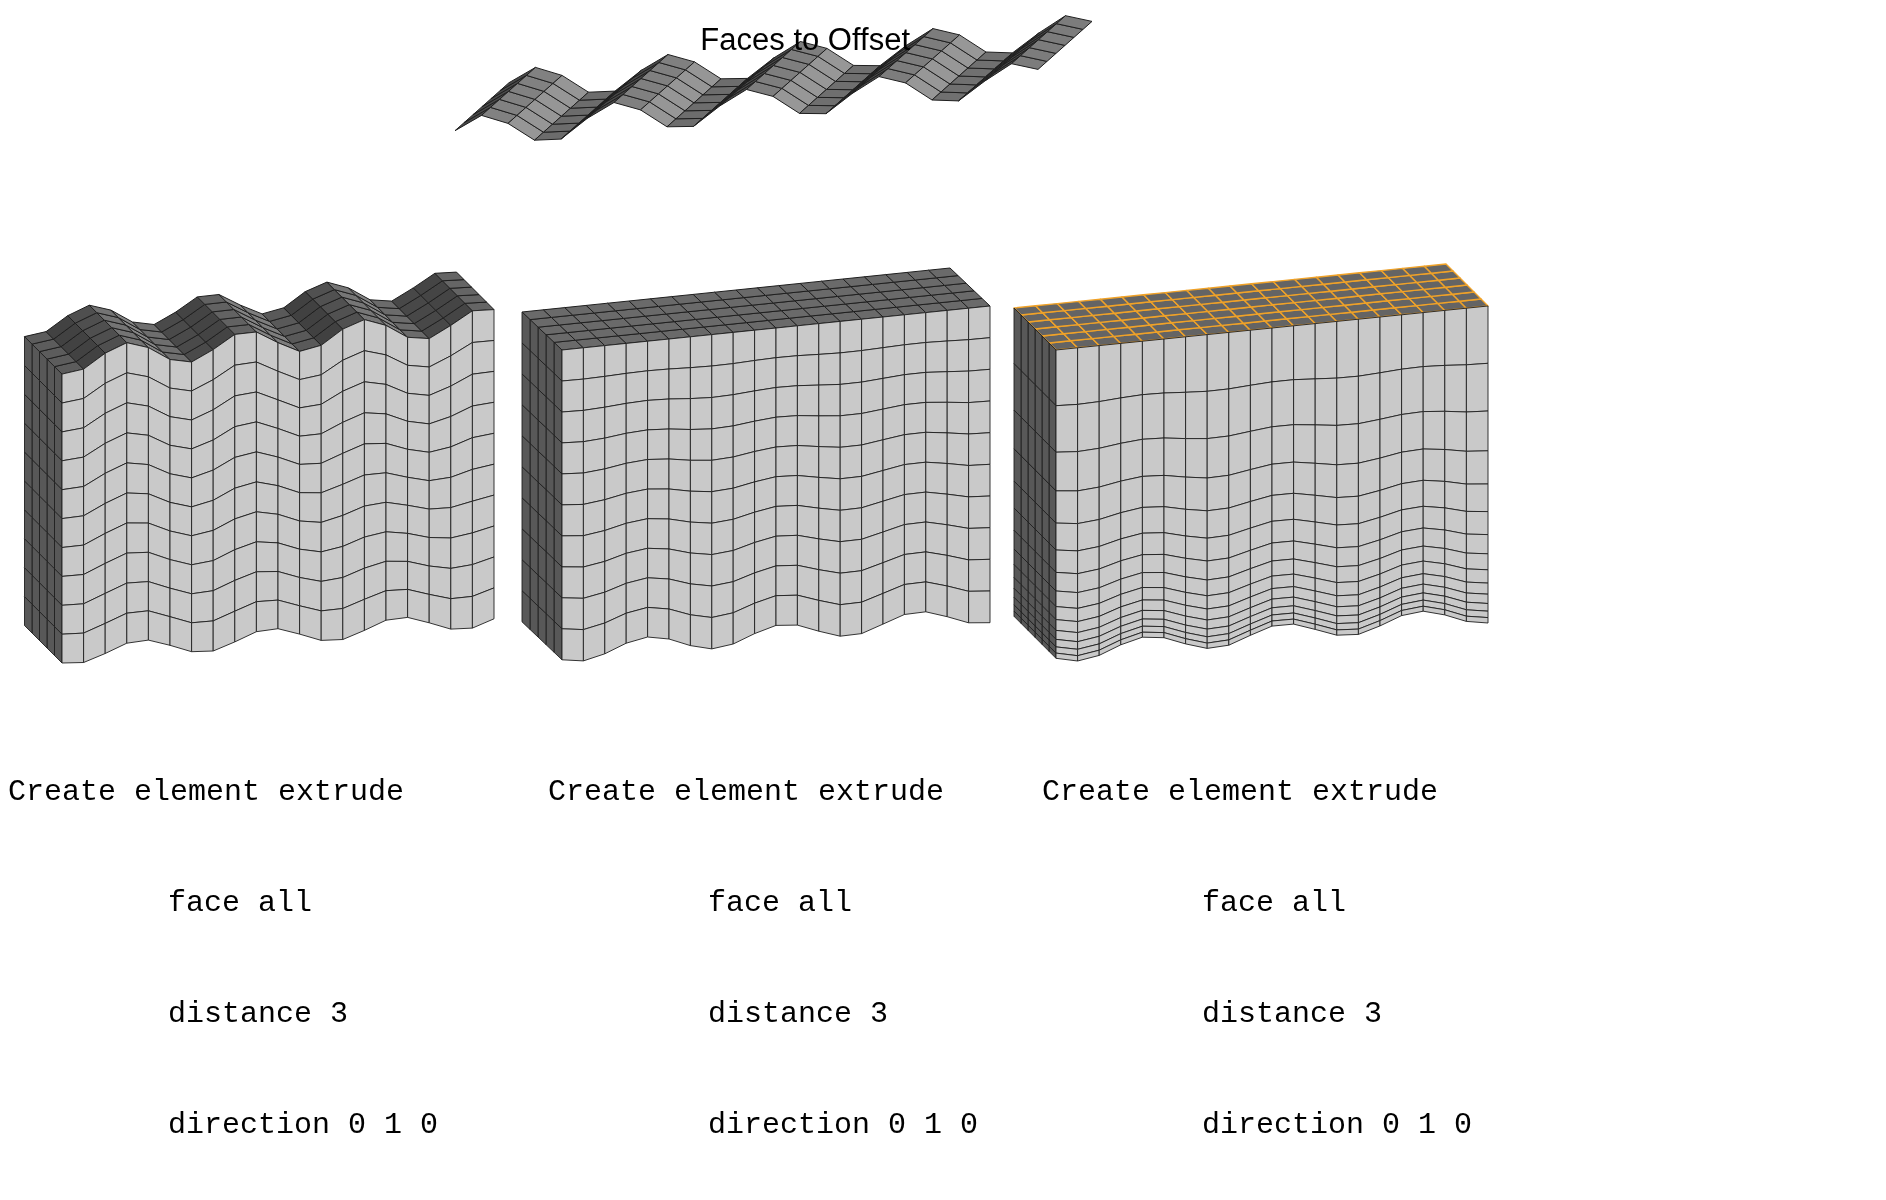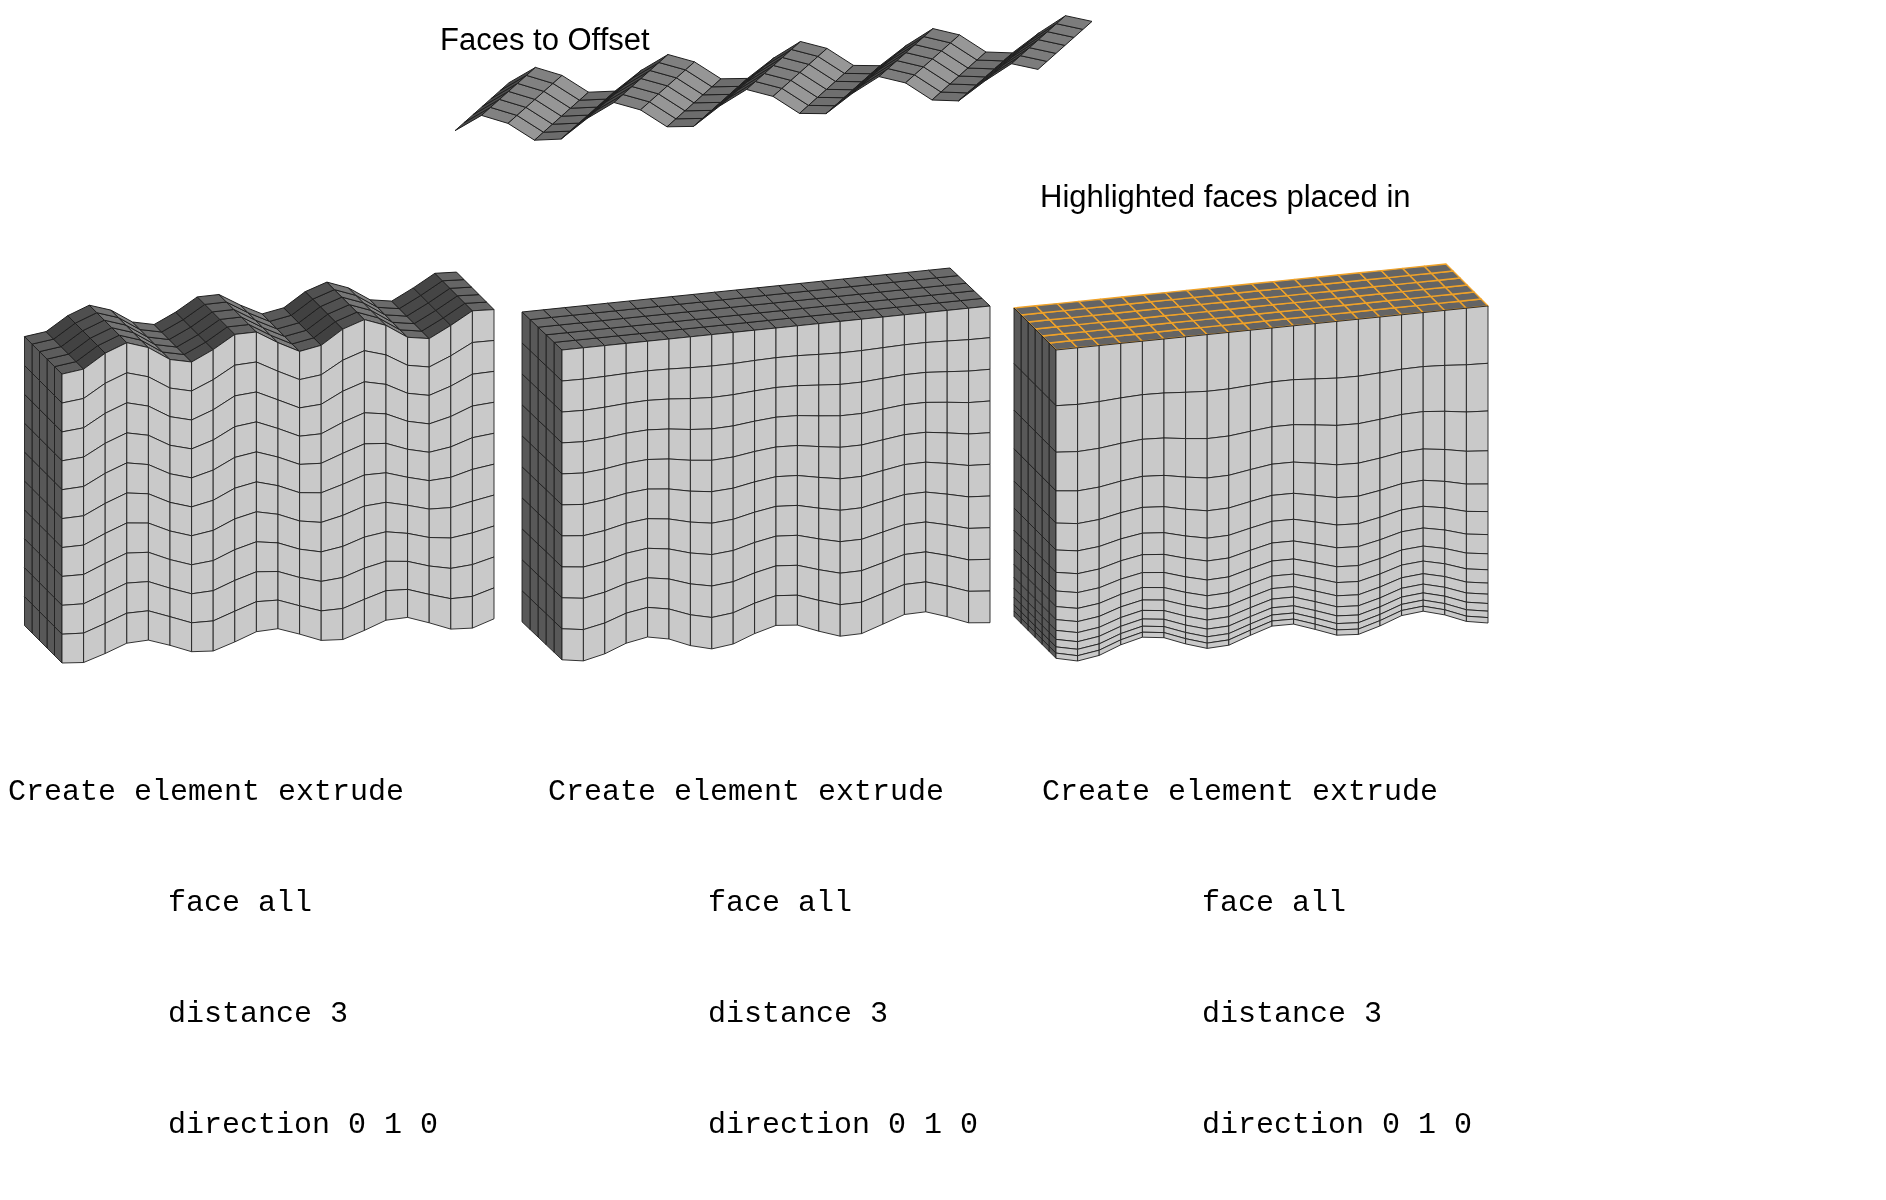--- a/index.html
+++ b/index.html
@@ -1,21 +1,21 @@
 <!DOCTYPE html>
 <html><head>
 <meta charset="utf-8">
 <style>
   html,body{margin:0;padding:0;}
   body{
     width:1886px;height:1200px;background:#ffffff;position:relative;
     font-family:"Liberation Sans",sans-serif;color:#000;overflow:hidden;
   }
   .title{
-    position:absolute;left:440px;top:22px;width:470px;text-align:left;
+    position:absolute;left:440px;top:22px;width:470px;text-align:right;
     font-size:31px;z-index:2;
   }
   .caption{
     position:absolute;left:1040px;top:174px;font-size:31px;line-height:46px;
     white-space:nowrap;z-index:2;
   }
   svg{position:absolute;}
   #strip {left:440px;top:0;}
   #blockL{left:0;top:258px;}
   #blockM{left:498px;top:262px;}
@@ -28,21 +28,20 @@
   #cmdM{left:548px;top:700px;}
   #cmdR{left:1042px;top:700px;}
   .ind{padding-left:160px;}
 </style>
 </head>
 <body>
 
 <div class="title">Faces to Offset</div>
 
 <div class="caption">
-  <div>Highlighted faces placed in</div>
 </div>
 
 <svg id="strip" width="690" height="190">
     <polygon points="15.0,130.7 41.5,115.4 50.5,107.4 24.0,122.7" fill="rgb(73,73,73)" stroke="#1f1f1f" stroke-width="1" stroke-linejoin="round"></polygon>
     <polygon points="41.5,115.4 68.0,123.4 77.0,115.4 50.5,107.4" fill="rgb(129,129,129)" stroke="#1f1f1f" stroke-width="1" stroke-linejoin="round"></polygon>
     <polygon points="68.0,123.4 94.5,140.2 103.5,132.2 77.0,115.4" fill="rgb(150,150,150)" stroke="#1f1f1f" stroke-width="1" stroke-linejoin="round"></polygon>
     <polygon points="94.5,140.2 121.0,139.1 130.0,131.1 103.5,132.2" fill="rgb(108,108,108)" stroke="#1f1f1f" stroke-width="1" stroke-linejoin="round"></polygon>
     <polygon points="121.0,139.1 147.5,118.2 156.5,110.2 130.0,131.1" fill="rgb(60,60,60)" stroke="#1f1f1f" stroke-width="1" stroke-linejoin="round"></polygon>
     <polygon points="147.5,118.2 174.0,102.5 183.0,94.5 156.5,110.2" fill="rgb(72,72,72)" stroke="#1f1f1f" stroke-width="1" stroke-linejoin="round"></polygon>
     <polygon points="174.0,102.5 200.5,109.9 209.5,101.9 183.0,94.5" fill="rgb(128,128,128)" stroke="#1f1f1f" stroke-width="1" stroke-linejoin="round"></polygon>

